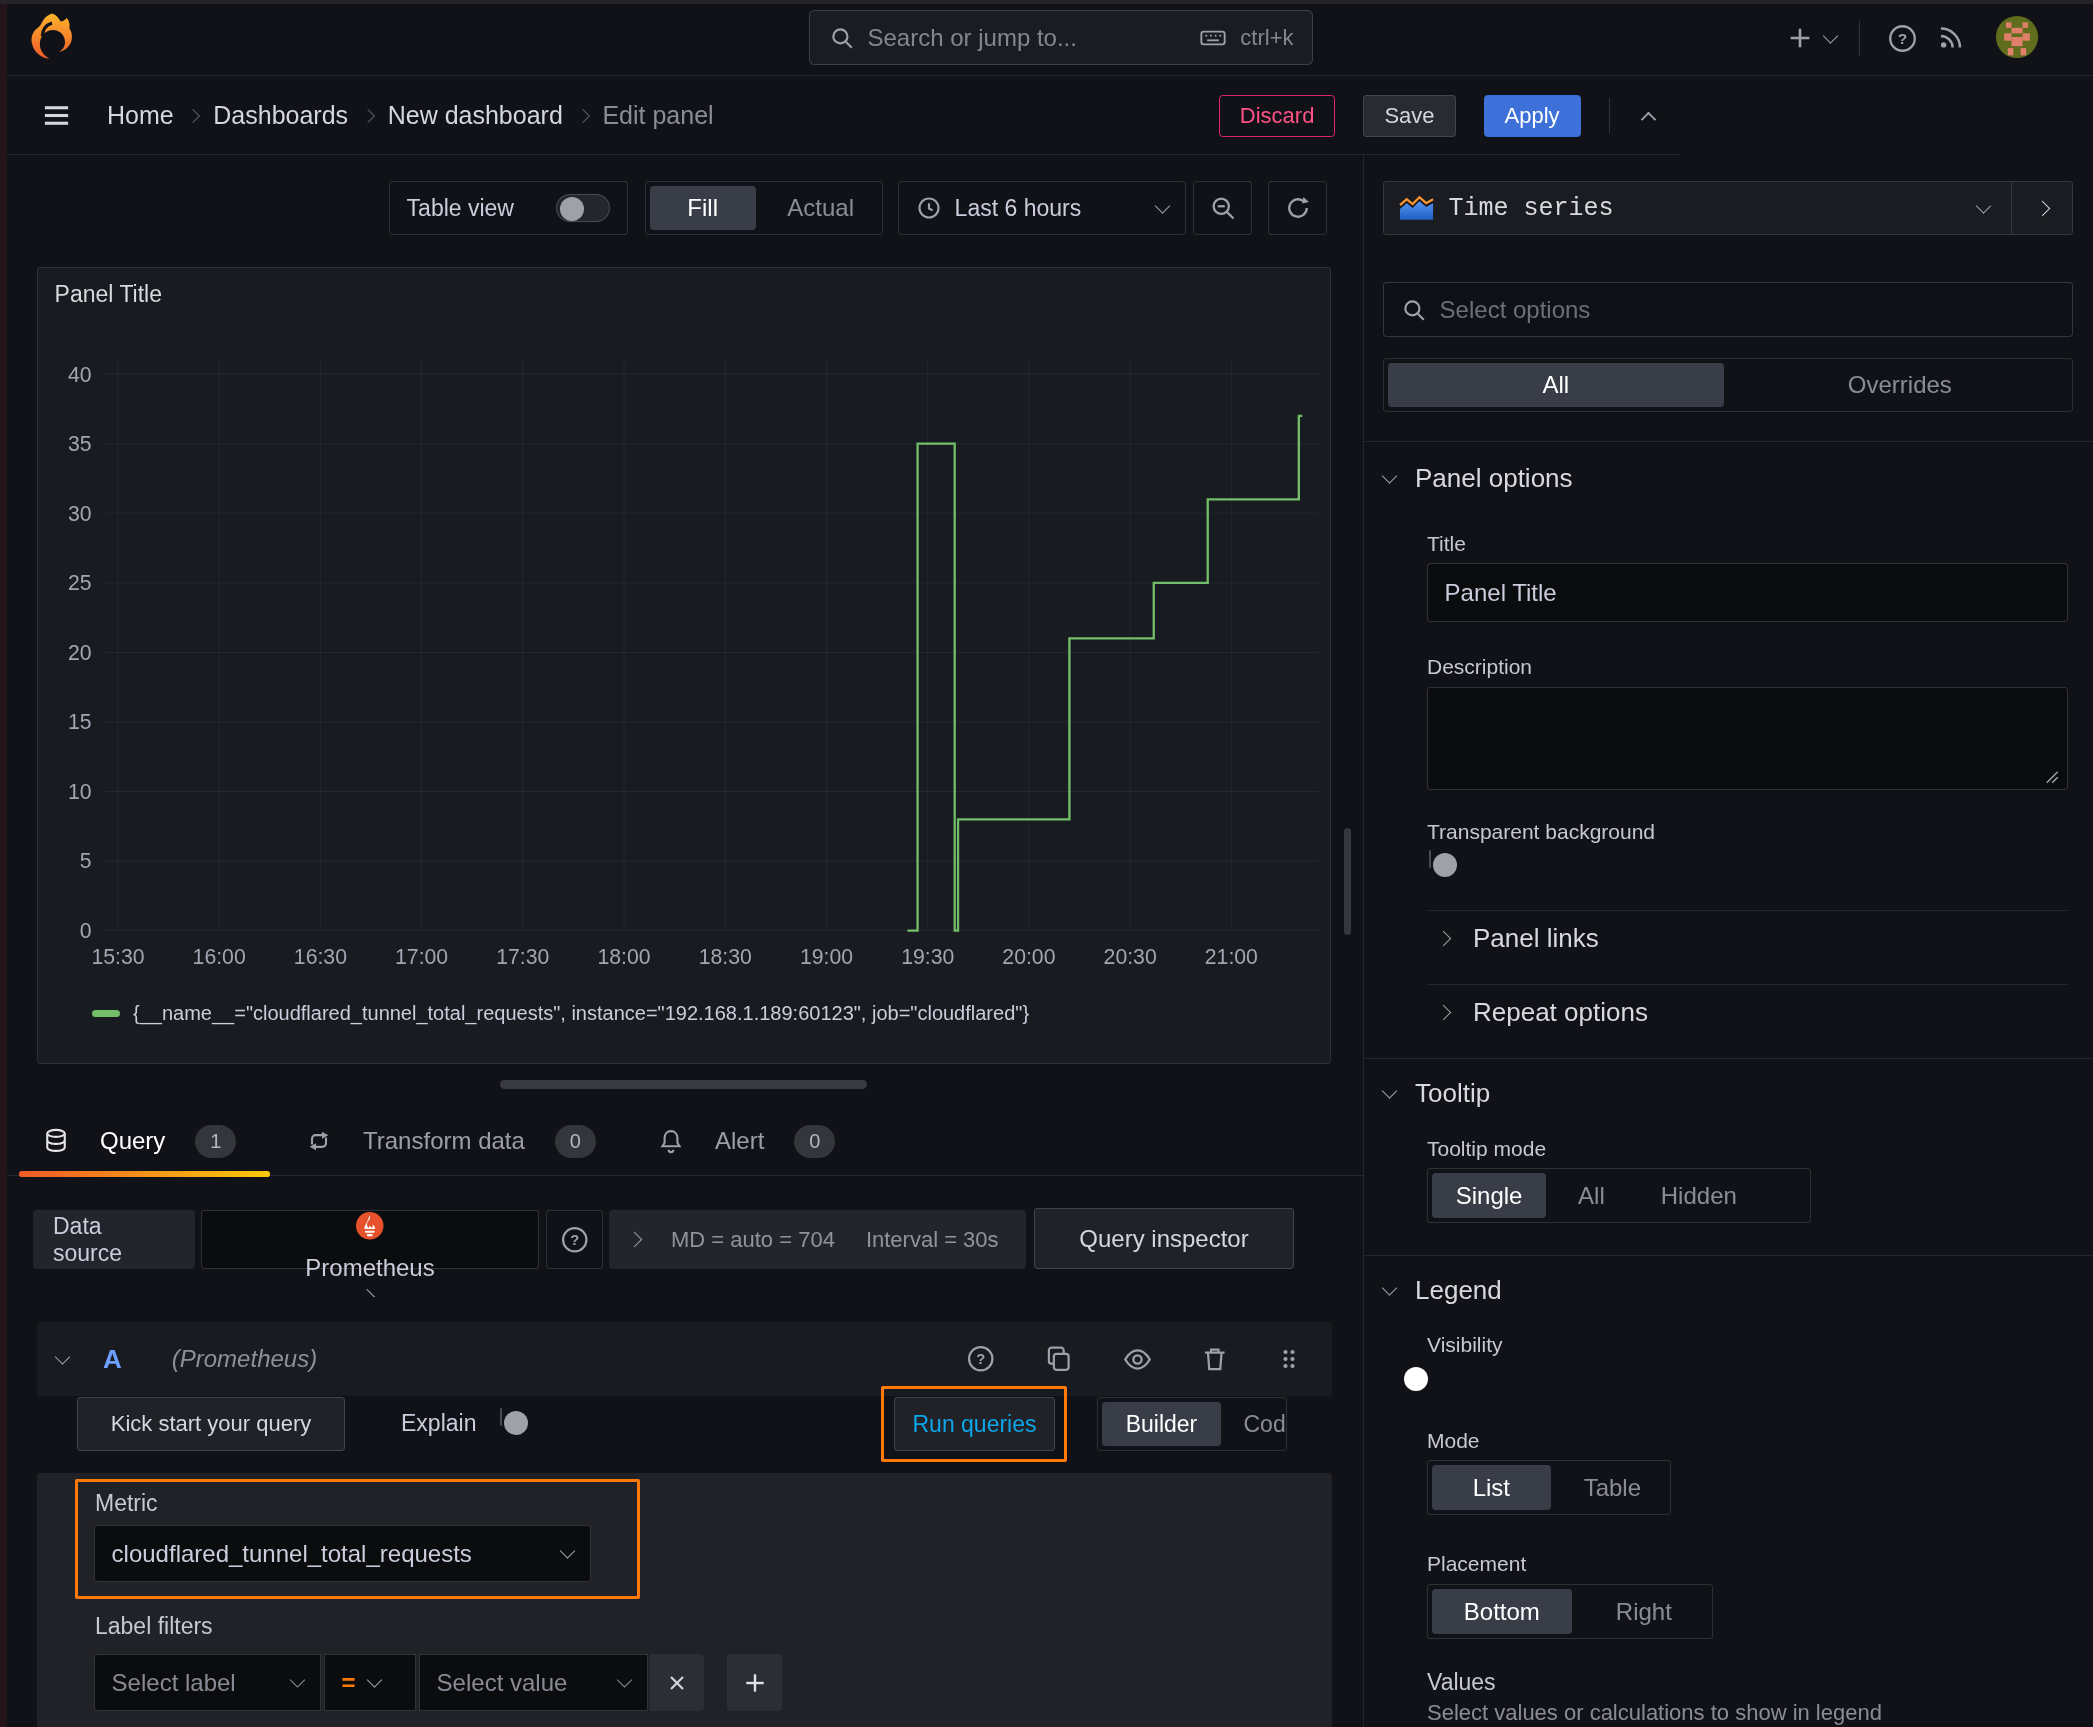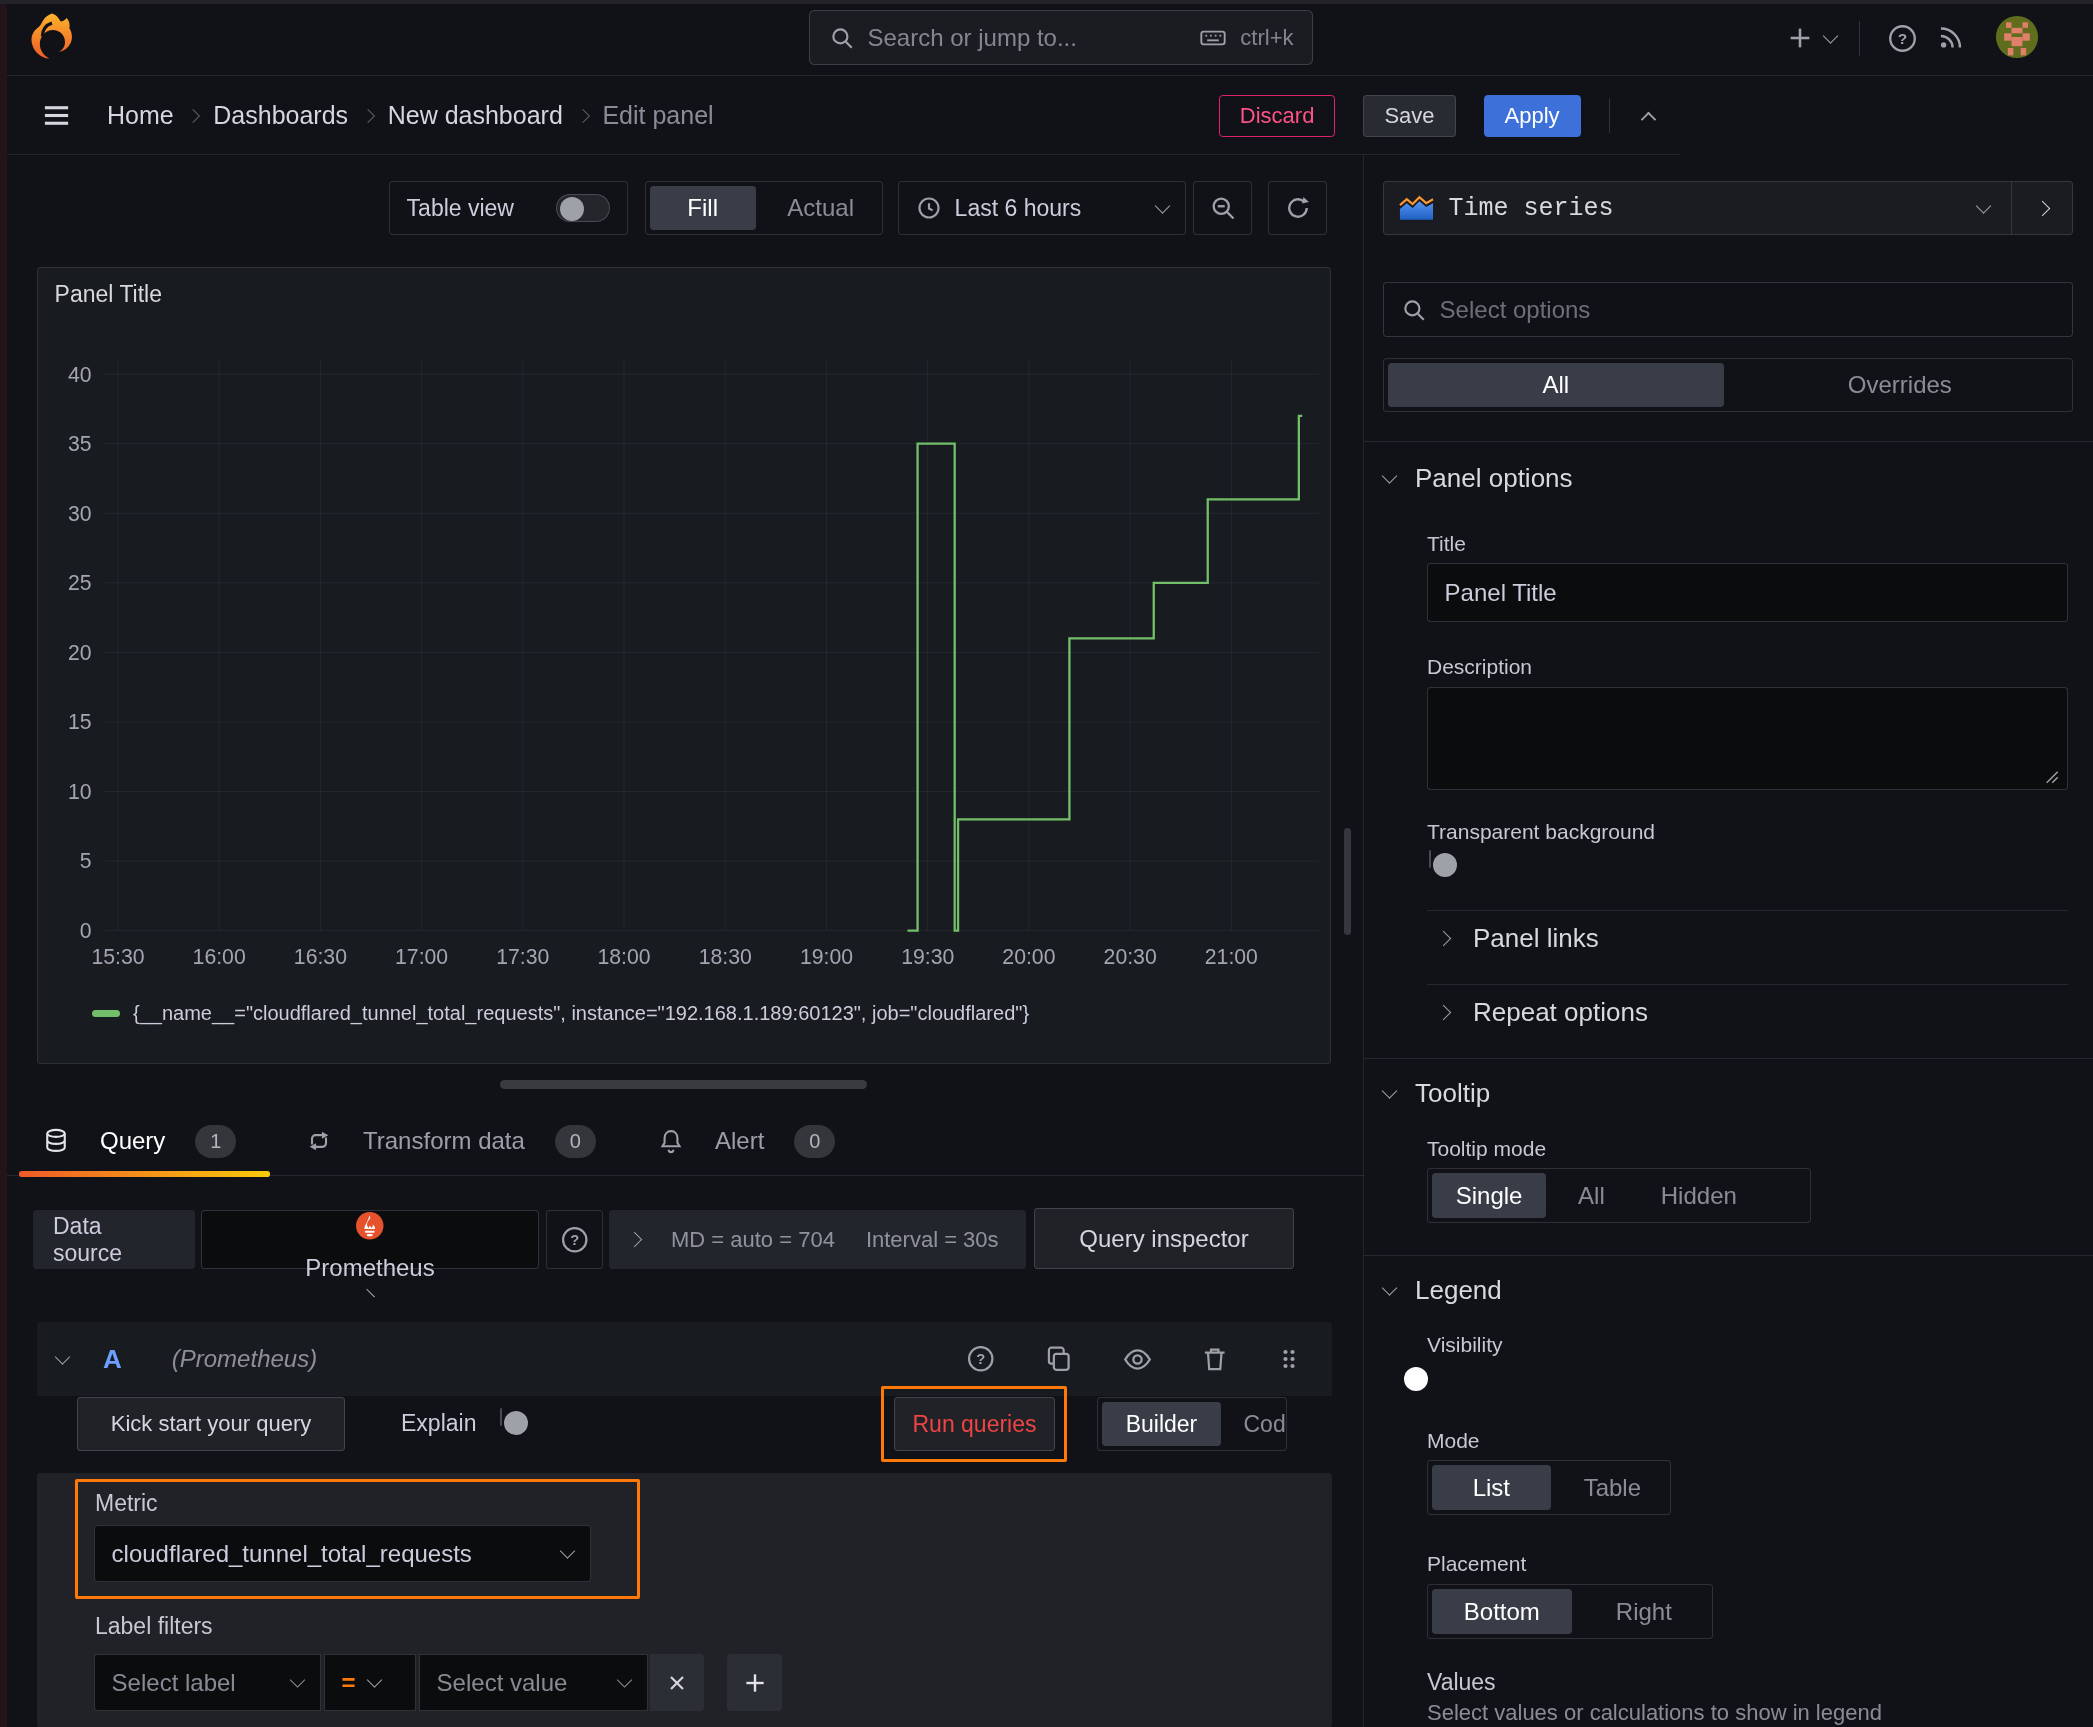--- a/index.html
+++ b/index.html
@@ -429,21 +429,21 @@
     </span>
   </div>
 
   
   <div class="abs flex" style="left:77px;top:1397px;width:268px;height:54px;background:#202227;border:0.9px solid rgba(204,204,220,0.20);border-radius:3.7px;justify-content:center;font-size:22px;color:#d5d6de;">
     <span>Kick start your query</span>
   </div>
   <span class="abs" style="left:401px;top:1410px;font-size:23px;color:#ccccdc;">Explain</span>
   <span class="abs toggle off" style="left:500px;top:1409px;width:59px;height:29.5px;"><span class="knob"></span></span>
 
-  <div class="abs flex" style="left:894px;top:1397px;width:161px;height:54px;background:#202227;border:0.9px solid rgba(204,204,220,0.20);border-radius:3.7px;justify-content:center;font-size:23px;color:#ef4444;">
+  <div class="abs flex" style="left:894px;top:1397px;width:161px;height:54px;background:#202227;border:0.9px solid rgba(204,204,220,0.20);border-radius:3.7px;justify-content:center;font-size:23px;color:#0ea5e9;">
     <span>Run queries</span>
   </div>
   <div class="abs hl-orange" style="left:881px;top:1386px;width:186px;height:76px;border-radius:1.8px;"></div>
 
   <div class="abs seg-group" style="left:1097px;top:1397px;width:190px;height:54px;">
     <span class="seg active" style="flex:1;font-size:23px;">Builder</span>
     <span class="seg" style="flex:1;font-size:23px;padding:0 18.5px;">Code</span>
   </div>
 
   

